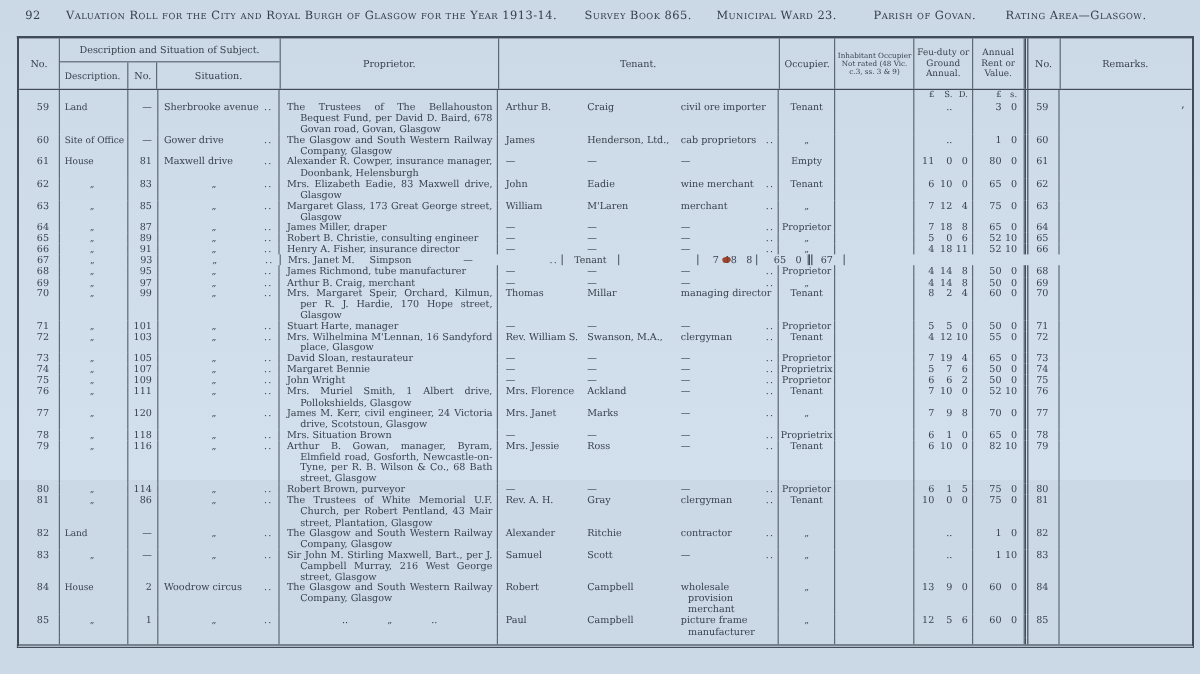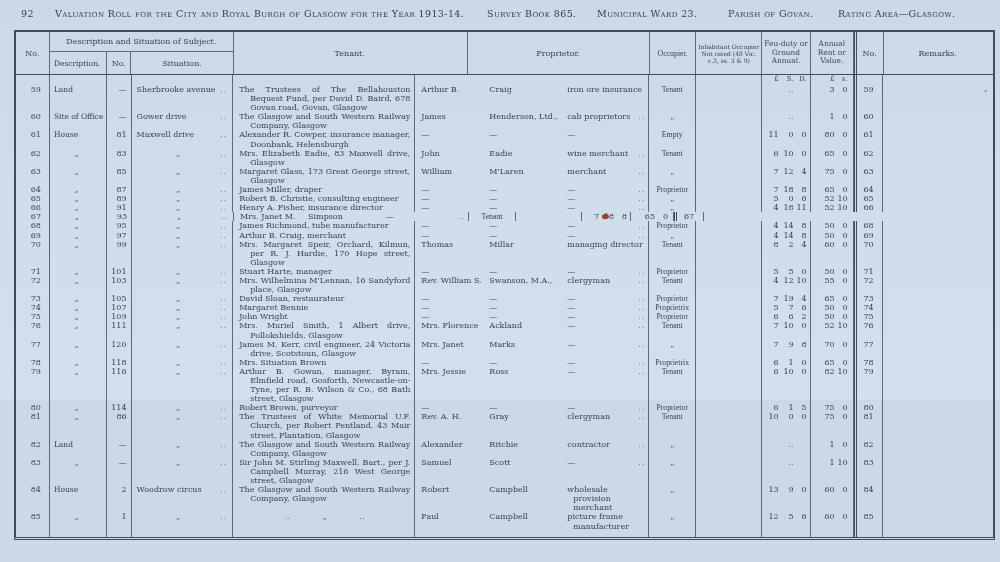--- a/index.html
+++ b/index.html
@@ -34,21 +34,21 @@
   .td{box-sizing:border-box;border-right:1px solid #5d6976;}
   .td:last-child{border-right:none;}
 
   
   .c-no{width:34px;}
   .c-desc{width:57px;}
   .c-stno{width:25px;}
   .c-sit{width:102px;}
   .c-prop{width:183px;}
   .c-ten{width:235px;}
-  .c-occ{width:47px;font-family:Liberation Serif, serif;}
+  .c-occ{width:47px;}
   .c-inh{width:66px;}
   .c-feu{width:49px;}
   .c-rent{width:43px;}
   .c-no2{width:30px;border-left:3px double #414c58;}
   .c-rem{width:110px;}
 
   
   .thead{display:flex;height:42px;border-bottom:1.5px solid #414c58;
     font-size:8px;text-align:center;color:#39434f;}
   .thead .td{display:flex;align-items:center;justify-content:center;padding:1px;text-align:center;}
@@ -127,22 +127,22 @@
     <div class="thead">
       <div class="td c-no">No.</div>
       <div class="h-group">
         <div class="h-group-top">Description and Situation of Subject.</div>
         <div class="h-group-bot">
           <div class="td c-desc" style="padding-left:0;font-size:7.5px;">Description.</div>
           <div class="td c-stno" style="padding-right:0;text-align:center;">No.</div>
           <div class="td c-sit" style="border-right:none;padding:0;display:flex;justify-content:center;">Situation.</div>
         </div>
       </div>
+      <div class="td c-prop">Proprietor.</div>
       <div class="td c-ten" style="display:flex;padding-left:0;">Tenant.</div>
-      <div class="td c-prop">Proprietor.</div>
       <div class="td c-occ">Occupier.</div>
       <div class="td c-inh h-inh">Inhabitant Occupier Not rated (48 Vic. c.3, ss. 3 &amp; 9)</div>
       <div class="td c-feu h-feu">Feu-duty or Ground Annual.</div>
       <div class="td c-rent h-rent">Annual Rent or Value.</div>
       <div class="td c-no2" style="padding:0;text-align:center;display:flex;align-items:center;justify-content:center;">No.</div>
       <div class="td c-rem" style="padding-left:0;">Remarks.</div>
     </div>
 
     <div class="currow">
       <div class="td c-no"></div>
@@ -175,21 +175,21 @@
       <span class="sit-main">Sherbrooke avenue</span>
       <span class="dots">..</span>
     </div>
     <div class="td c-prop">
             <span class="inner">The Trustees of The Bellahouston Bequest Fund, per David D. Baird, 678 Govan road, Govan, Glasgow</span>
           </div>
     <div class="td c-ten">
       <span class="t1">Arthur B.</span>
       <span class="t2">Craig</span>
       <span class="t3">
-        <span class="t3t">iron ore insurance</span>
+        <span class="t3t">civil ore importer</span>
         <span class="dots"></span>
       </span>
     </div>
     <div class="td c-occ">Tenant</div>
     <div class="td c-inh"></div>
     <div class="td c-feu">
       <span class="m l"></span>
       <span class="m s">..</span>
       <span class="m d"></span>
     </div>

